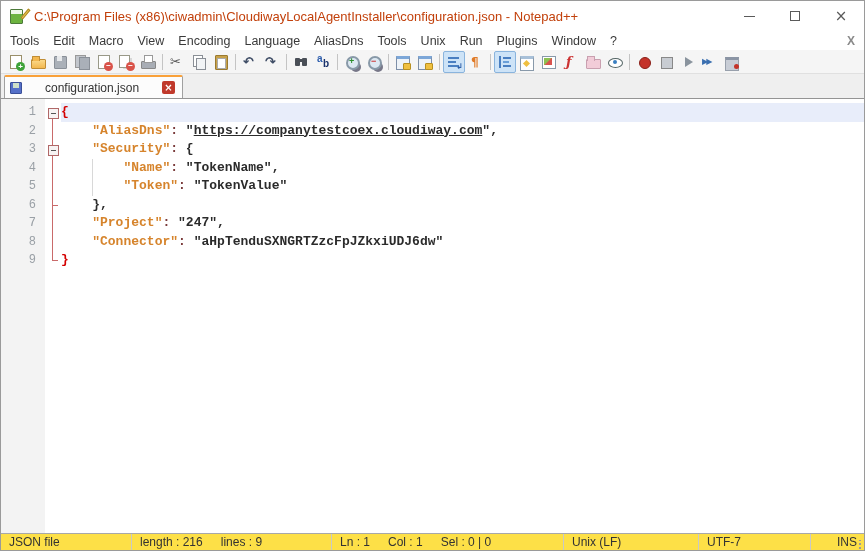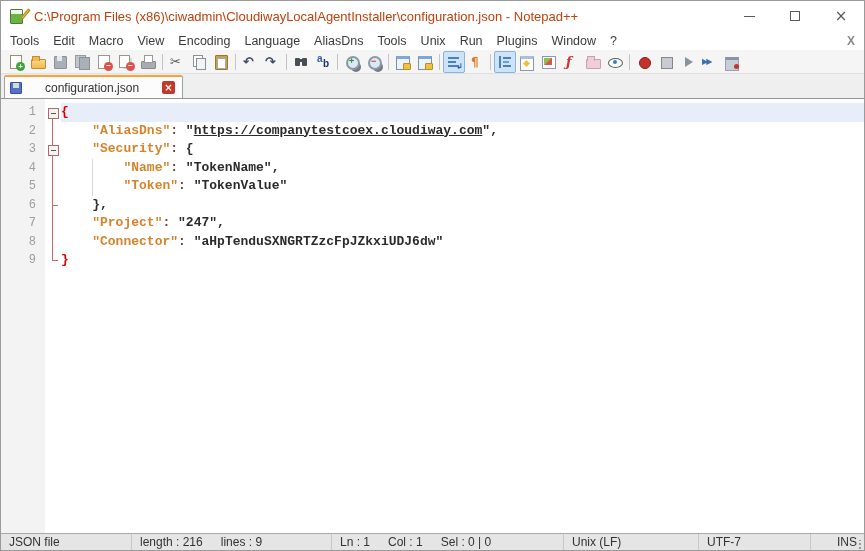--- a/index.html
+++ b/index.html
@@ -111,21 +111,21 @@
   .code-line.cur .code-text { background: #e8edfa; }
   .code-text.guide { background-image: linear-gradient(#d8d8d8,#d8d8d8); background-repeat: no-repeat; background-position: 31px 0; background-size: 1px 100%; }
   .tk-key { color: #d6842c; }
   .tk-op { color: #7a3a3a; }
   .tk-str { color: #2b2b2b; }
   .tk-url { color: #2b2b2b; text-decoration: underline; }
   .tk-brace { color: #d40000; }
   .tk-pln { color: #2b2b2b; }
 
   
-  .statusbar { height: 17px; flex: 0 0 auto; background: #e5e5e5; border-top: 1px solid #a8a8a8; display: flex; align-items: flex-start; font-size: 12px; color: #333; }
+  .statusbar { height: 17px; flex: 0 0 auto; background: #fde047; border-top: 1px solid #a8a8a8; display: flex; align-items: flex-start; font-size: 12px; color: #333; }
   .sb { height: 100%; display: flex; align-items: center; padding-left: 8px; border-left: 1px solid #c8c8c8; white-space: nowrap; overflow: hidden; }
   .sb:first-child { border-left: none; }
   .sb-doctype { width: 130px; }
   .sb-len { width: 200px; }
   .sb-pos { width: 232px; }
   .sb-eol { width: 135px; }
   .sb-enc { width: 112px; }
   .sb-ins { flex: 1; padding-left: 26px; }
   .sb-gap { margin-left: 18px; }
   .sb-grip { margin-left: auto; width: 10px; height: 10px; margin-right: 2px; align-self: flex-end;

